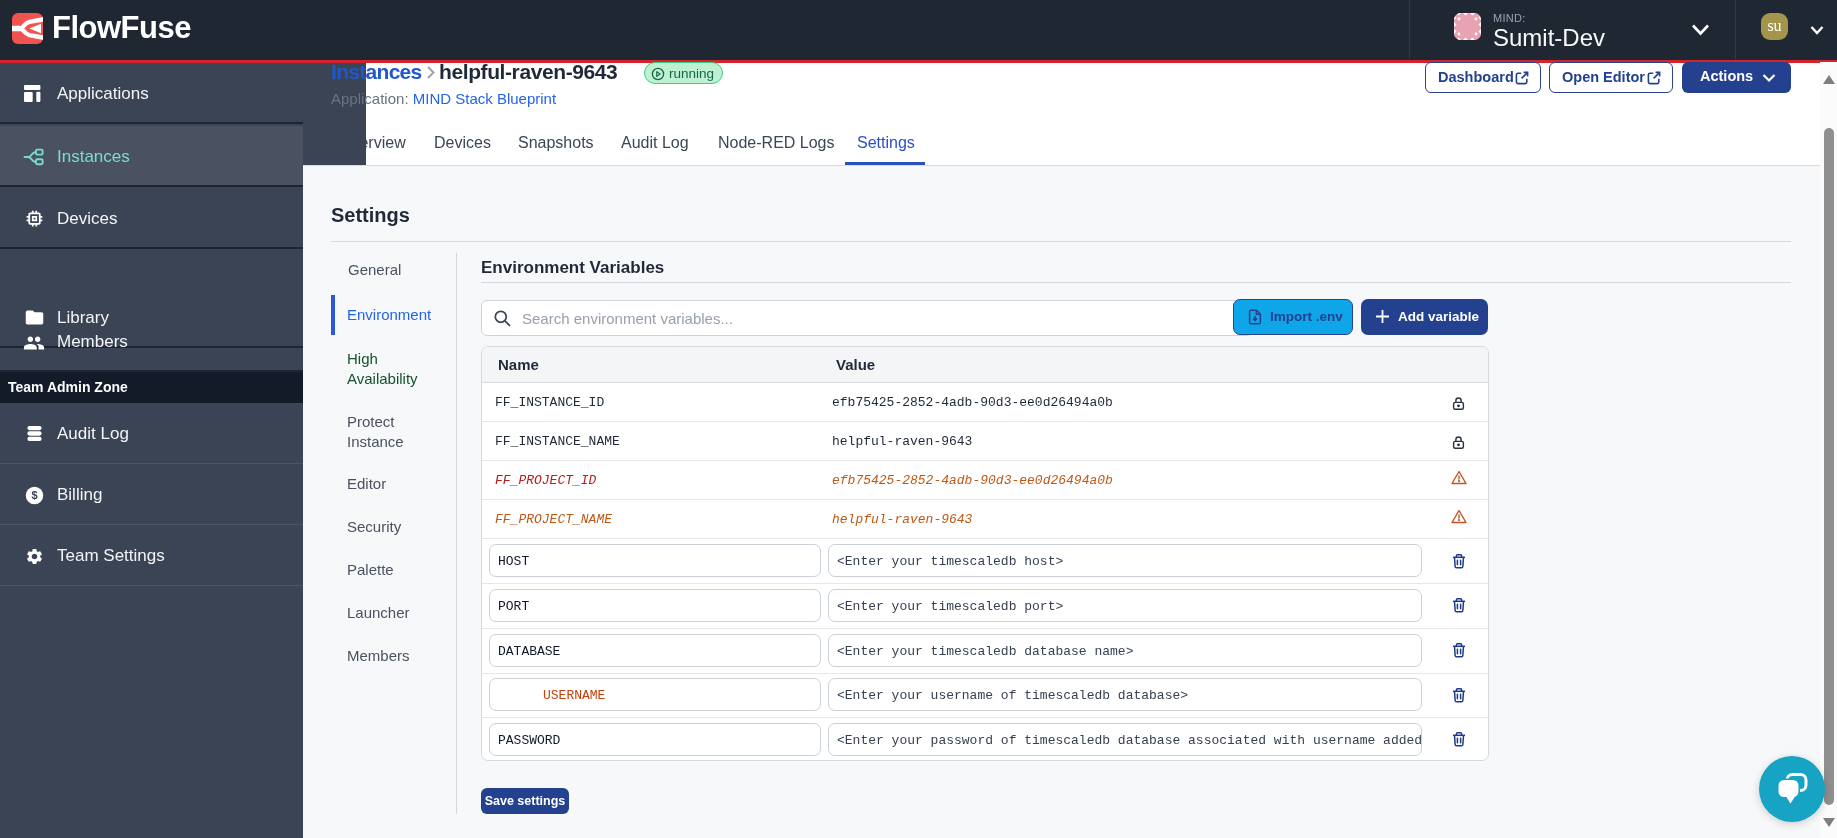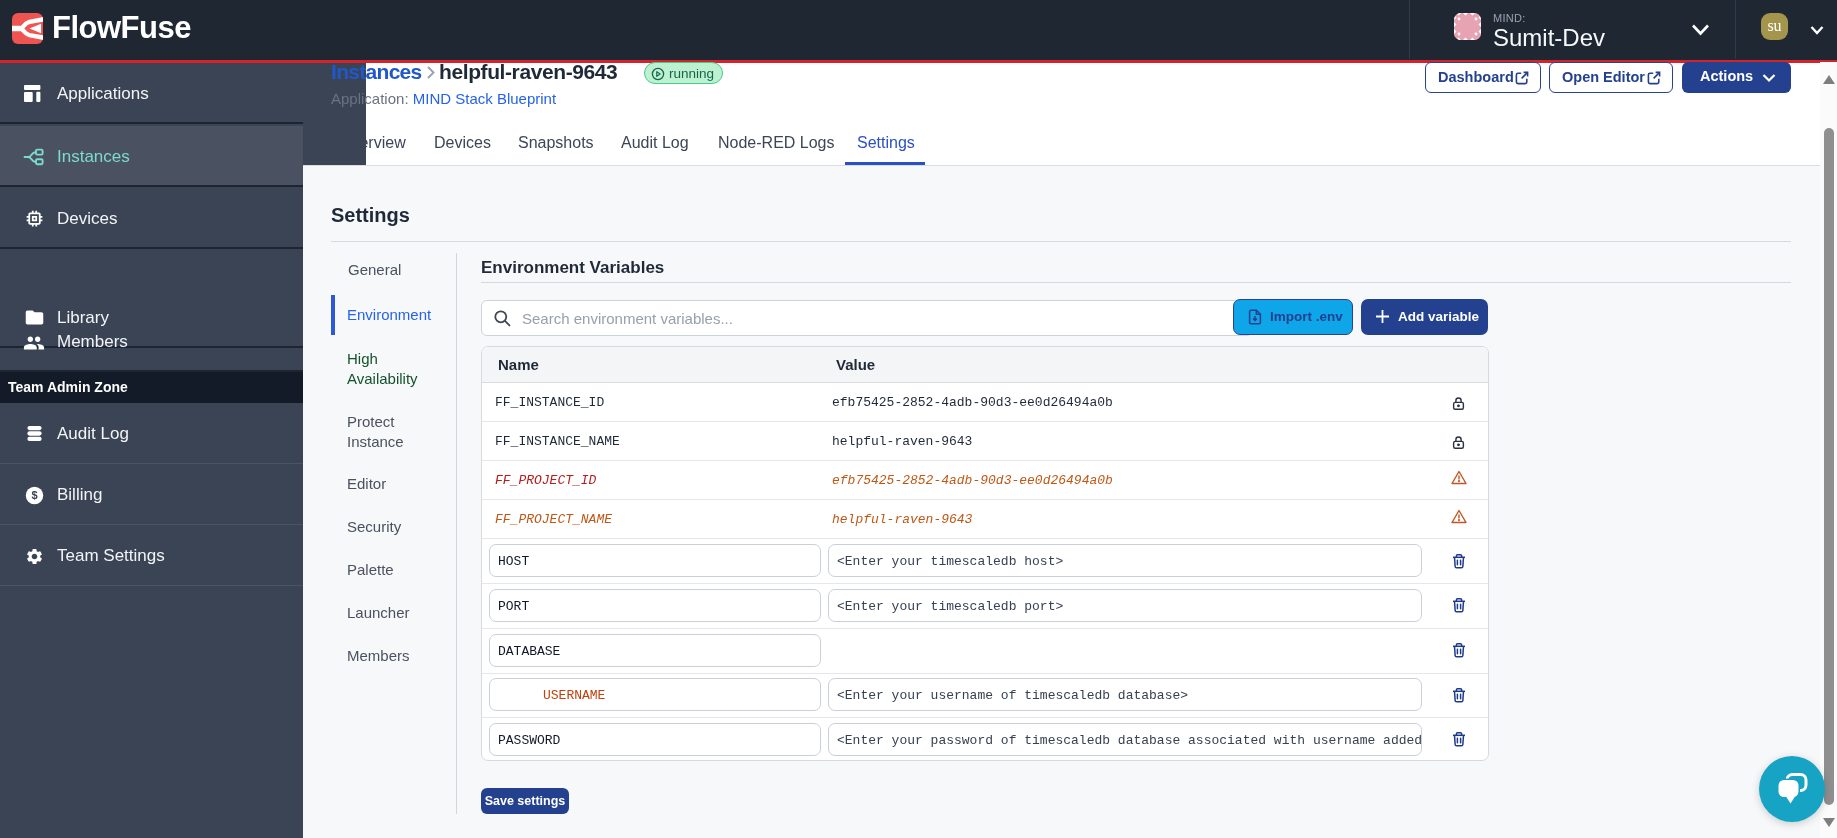--- a/index.html
+++ b/index.html
@@ -293,20 +293,23 @@
         <path d="M5.4 4.3 V2.9 a1.1 1.1 0 0 1 1.1 -1.1 h3 a1.1 1.1 0 0 1 1.1 1.1 V4.3"></path>
         <path d="M3.5 4.3 l.65 9.2 a1.4 1.4 0 0 0 1.4 1.3 h4.9 a1.4 1.4 0 0 0 1.4 -1.3 l.65 -9.2"></path>
         <path d="M6.4 7.3 v4.4 M9.6 7.3 v4.4" stroke-linecap="round"></path>
       </g>
     </svg>
   <div class="abs" style="left:0;top:281px;width:1006px;height:1px;background:#E5E7EB;"></div>
 
   <div class="abs" style="left:7px;top:287px;width:332px;height:33px;border:1px solid #CBD0D7;border-radius:7px;">
       <div class="abs mono" style="left:8px;top:9px;font-size:13px;color:#111827;">DATABASE</div>
     </div>
+  <div class="abs" style="left:346px;top:287px;width:594px;height:33px;border:1px solid #CBD0D7;border-radius:7px;overflow:hidden;">
+      <div class="abs mono" style="left:8px;top:9px;font-size:13px;color:#374151;white-space:nowrap;">&lt;Enter your timescaledb database name&gt;</div>
+    </div>
   <svg class="abs" style="left:969px;top:295px;" width="16" height="16" viewBox="0 0 16 16">
       <g fill="none" stroke="#1E3A8A" stroke-width="1.5">
         <path d="M2 4.3 h12"></path>
         <path d="M5.4 4.3 V2.9 a1.1 1.1 0 0 1 1.1 -1.1 h3 a1.1 1.1 0 0 1 1.1 1.1 V4.3"></path>
         <path d="M3.5 4.3 l.65 9.2 a1.4 1.4 0 0 0 1.4 1.3 h4.9 a1.4 1.4 0 0 0 1.4 -1.3 l.65 -9.2"></path>
         <path d="M6.4 7.3 v4.4 M9.6 7.3 v4.4" stroke-linecap="round"></path>
       </g>
     </svg>
   <div class="abs" style="left:0;top:326px;width:1006px;height:1px;background:#E5E7EB;"></div>
 

